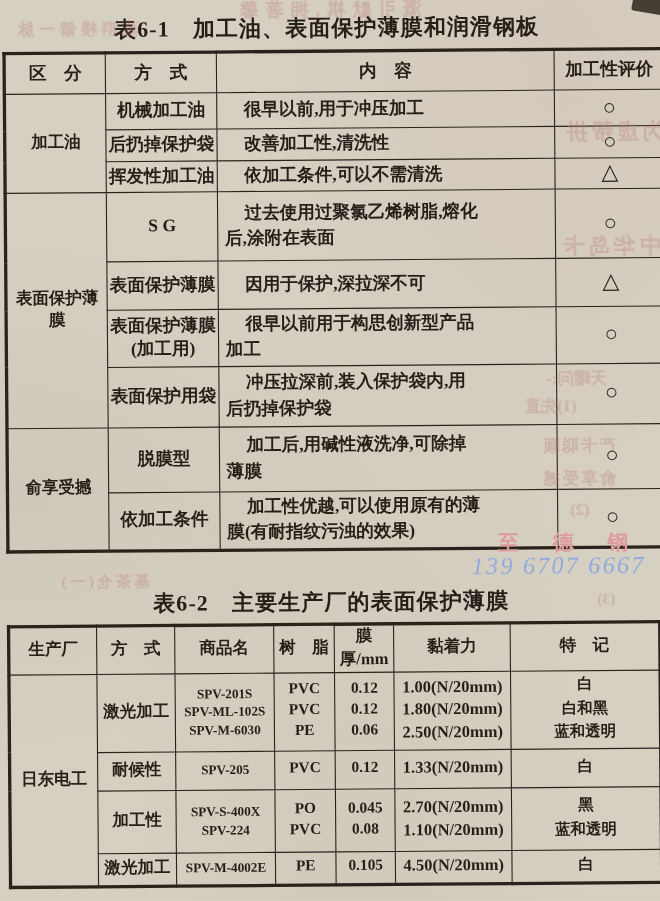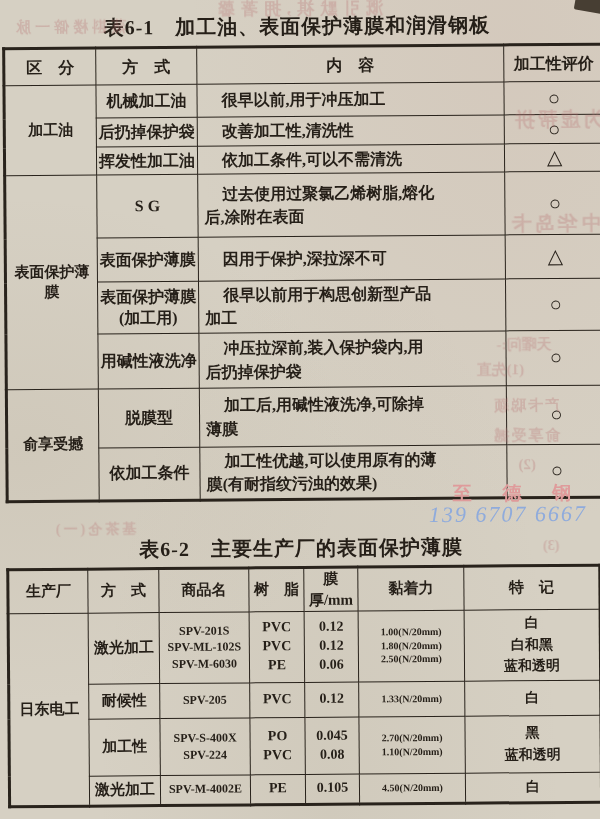--- a/index.html
+++ b/index.html
@@ -31,21 +31,21 @@
   .ml{white-space:pre-line;}
   .content-cell{
     text-align:left;padding:2px 4px 2px 6px;text-indent:18px;
     white-space:pre-line;line-height:1.45;
   }
   .eval-cell{font-weight:400;font-size:20px;}
   .group-cell{font-size:15px;letter-spacing:0;}
   #table2 td{font-size:15px;}
   #table2 .hdr{font-size:15px;}
   #table2 .product-cell{font-size:12px;letter-spacing:0;}
-  #table2 .adhesion-cell{font-size:10px;}
+  #table2 .adhesion-cell{font-size:15px;}
   #table2 .num-cell{font-size:14px;}
   #table2 .note-cell{font-size:14px;line-height:1.55;}
   
   .r37{height:37px}.r33{height:33px}.r29{height:29px}.r28{height:28px}
   .r63{height:63px}.r44{height:44px}.r51{height:51px}.r55{height:55px}
   .r59{height:59px}.r53{height:53px}
   .r44b{height:44px}.r71{height:71px}.r35{height:35px}.r57{height:57px}.r30{height:30px}
   
   .wm-company{
     position:absolute;top:482px;left:452px;width:160px;
@@ -139,21 +139,21 @@
         <td class="eval-cell">△</td>
       </tr>
       <tr class="r51">
         <td class="ml">表面保护薄膜
 (加工用)</td>
         <td class="content-cell">很早以前用于构思创新型产品
 加工</td>
         <td class="eval-cell">○</td>
       </tr>
       <tr class="r55">
-        <td>用碱性液洗净</td>
+        <td>表面保护用袋</td>
         <td class="content-cell">冲压拉深前,装入保护袋内,用
 后扔掉保护袋</td>
         <td class="eval-cell">○</td>
       </tr>
       <tr class="r59">
         <td rowspan="2" class="group-cell">俞享受撼</td>
         <td>脱膜型</td>
         <td class="content-cell">加工后,用碱性液洗净,可除掉
 薄膜</td>
         <td class="eval-cell">○</td>

